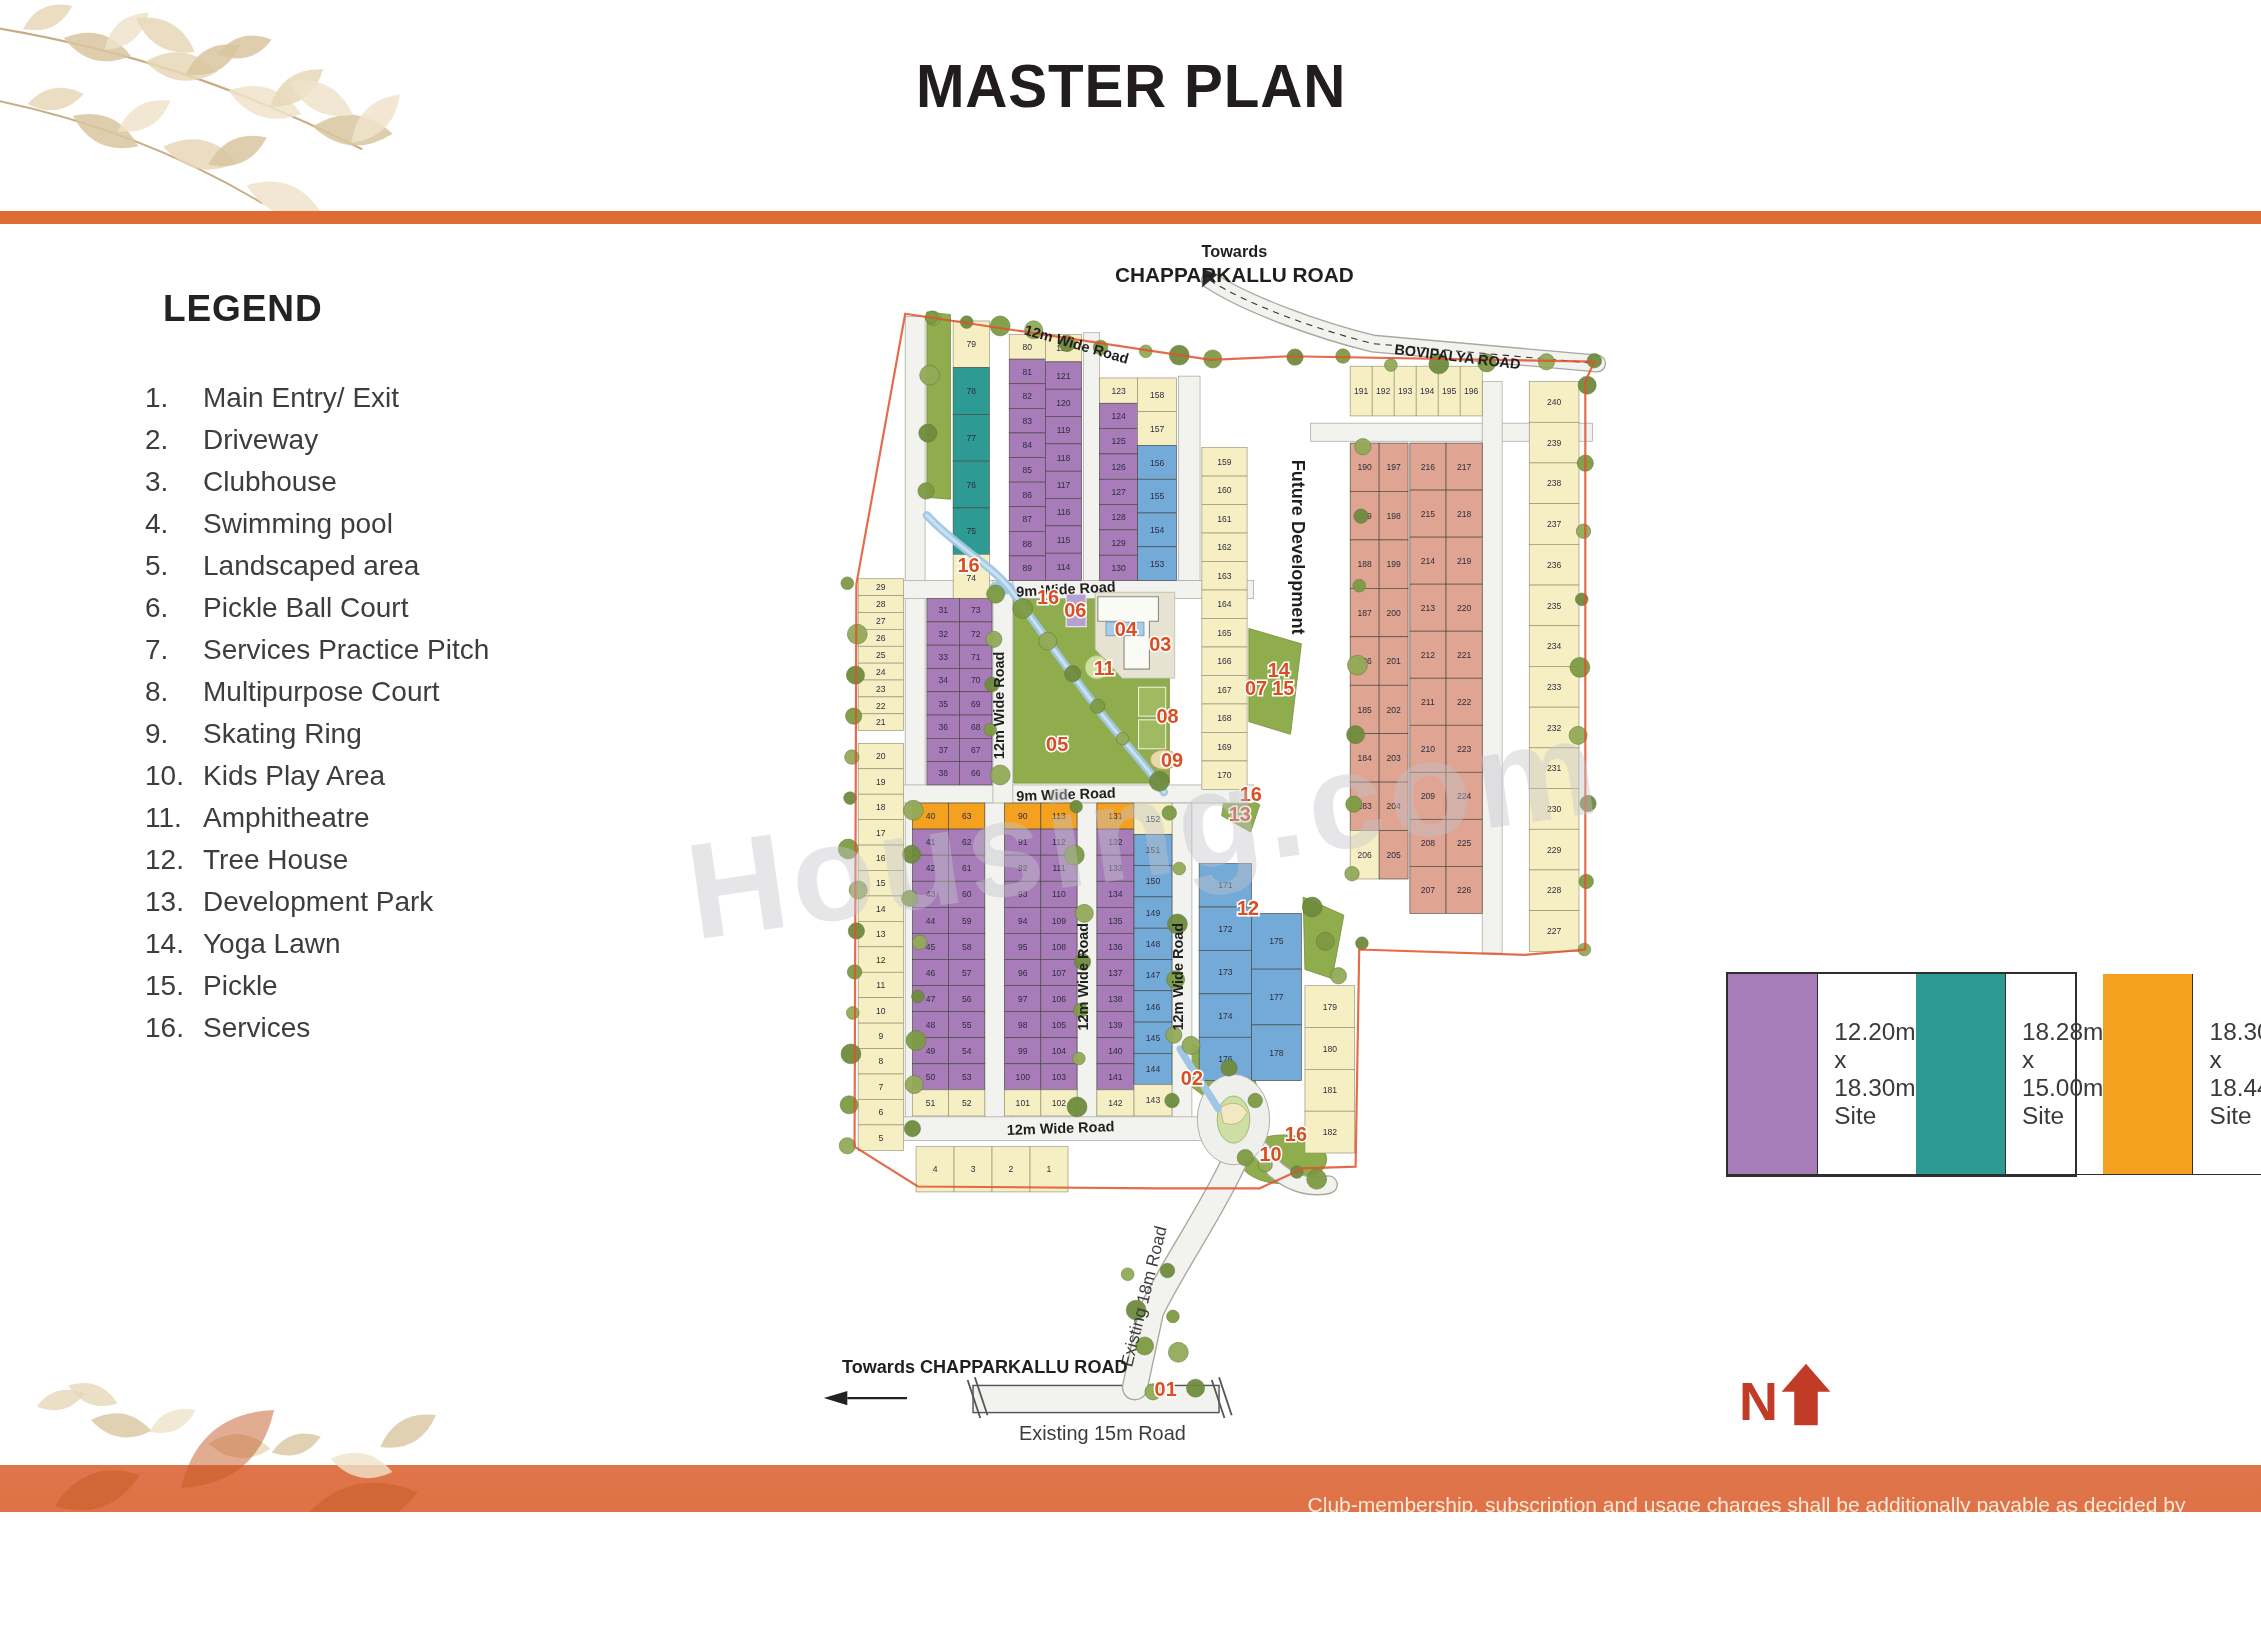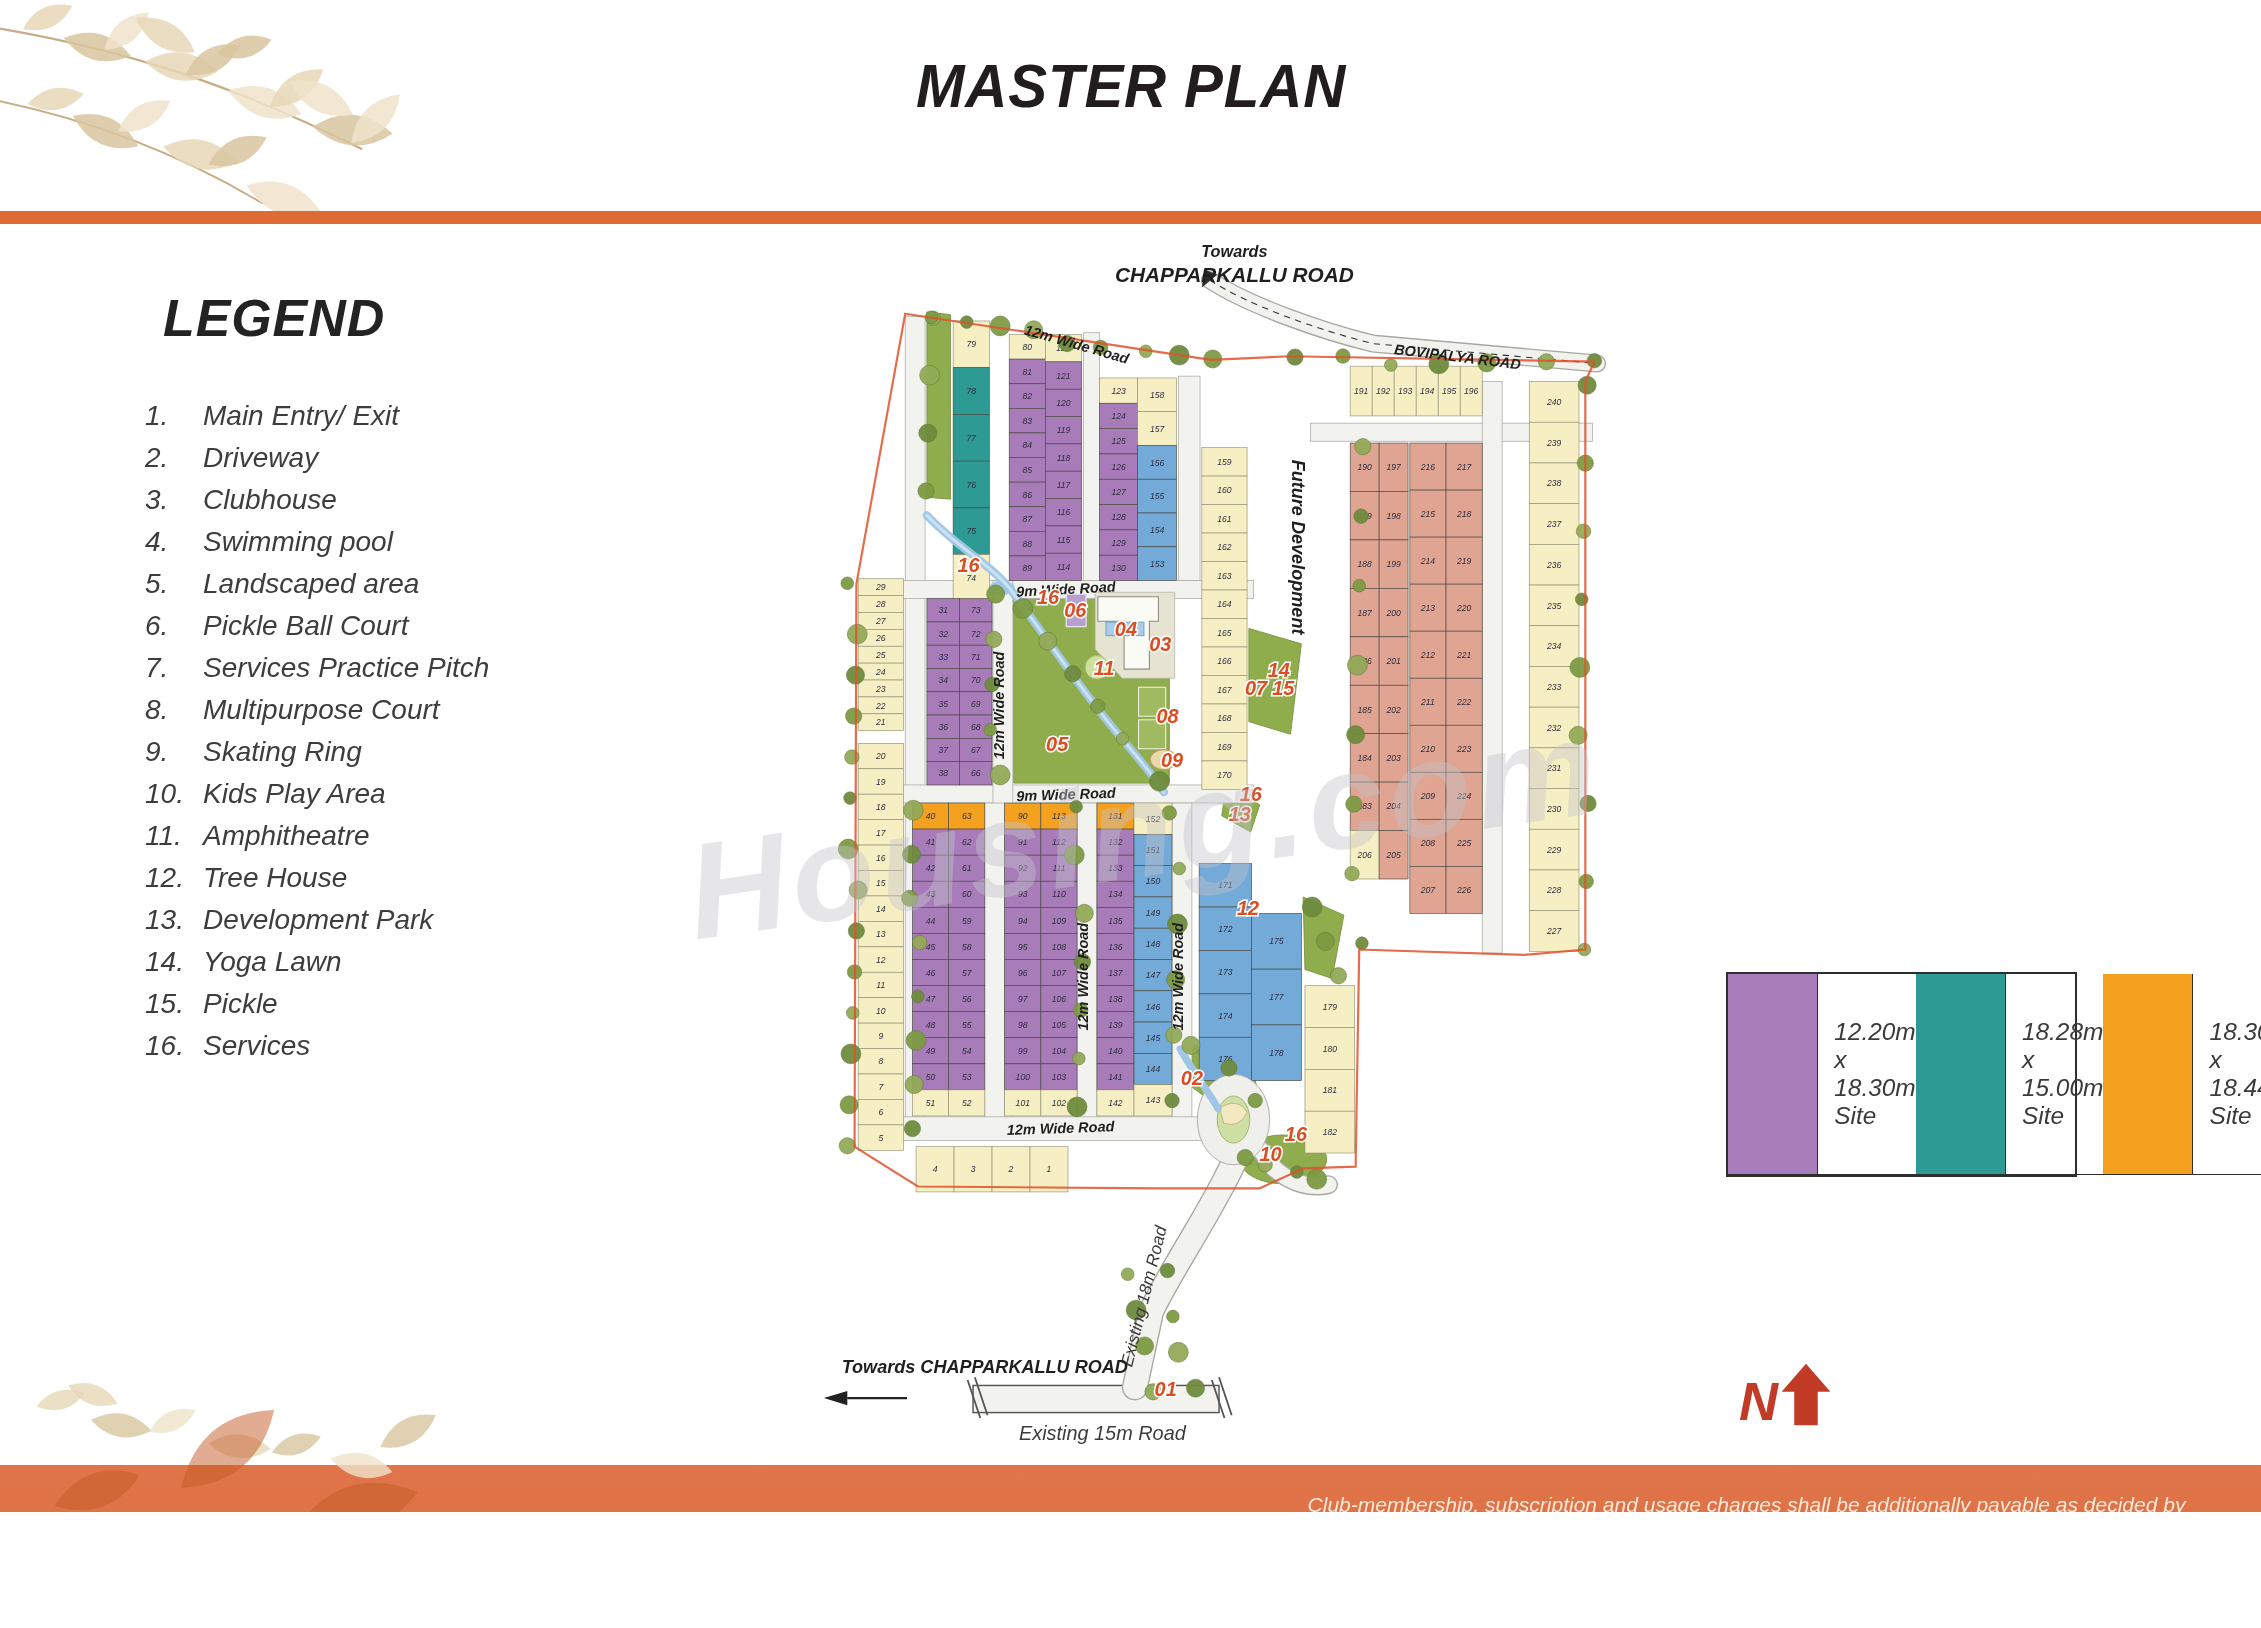--- a/index.html
+++ b/index.html
@@ -1,22 +1,22 @@
 <!DOCTYPE html>
 <html style="font-size:14.5px"><head>
 <meta charset="utf-8">
 <style>
   html,body{margin:0;padding:0;background:#fff;}
   #page{position:relative;width:2262px;height:1512px;background:#ffffff;overflow:hidden;
-        font-family:"Liberation Sans",sans-serif;font-style:italic;}
+        font-family:"Liberation Sans",sans-serif;}
   .title{position:absolute;top:50px;left:0;width:100%;text-align:center;
          font-size:62px;font-weight:800;color:#211d1e;letter-spacing:0.9px;transform:scaleX(.94);}
   .accent-bar{position:absolute;top:211px;left:0;width:100%;height:12.7px;background:#dd6b33;z-index:7;}
   .legend{position:absolute;left:134px;top:288px;z-index:4;}
-  .legend-heading{font-size:52px;font-weight:800;color:#232323;letter-spacing:0.9px;margin-left:29px;}
+  .legend-heading{font-size:37px;font-weight:800;color:#232323;letter-spacing:0.9px;margin-left:29px;}
   #legend-items{margin-top:47px;}
   .legend-item{display:flex;height:42px;align-items:center;font-size:28px;color:#3d3d3d;}
   .legend-num{width:58px;margin-left:11px;}
   #map-wrap{position:absolute;left:525px;top:226px;width:1086px;height:1230px;z-index:2;}
   #map-svg{width:1086px;height:1230px;}
   #map-svg text{font-family:"Liberation Sans",sans-serif;}
   #watermark{position:absolute;left:579px;top:751px;width:1131px;text-align:center;
              font-size:136px;font-weight:700;color:rgba(196,196,203,0.42);
              transform:rotate(-8deg);letter-spacing:5.4px;z-index:5;}
   #site-legend{position:absolute;left:1726px;top:972px;width:347px;height:201px;

